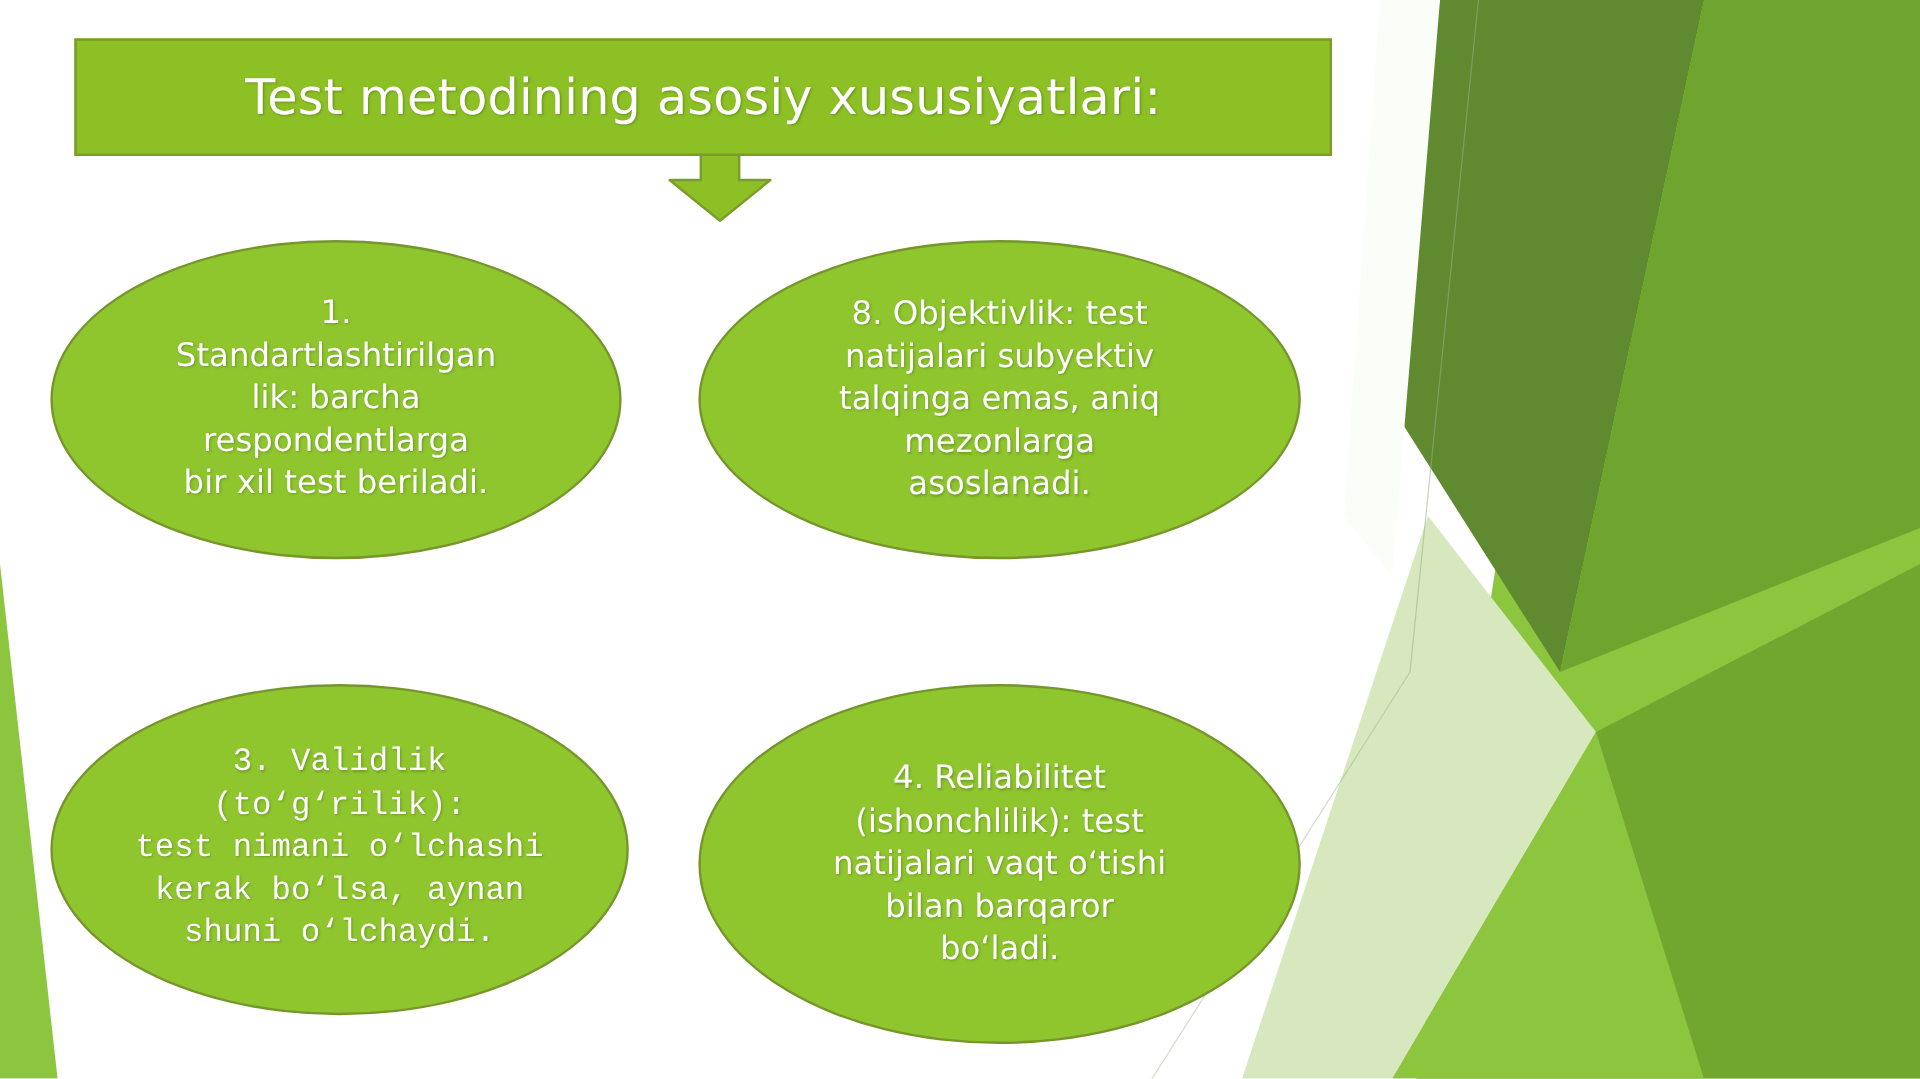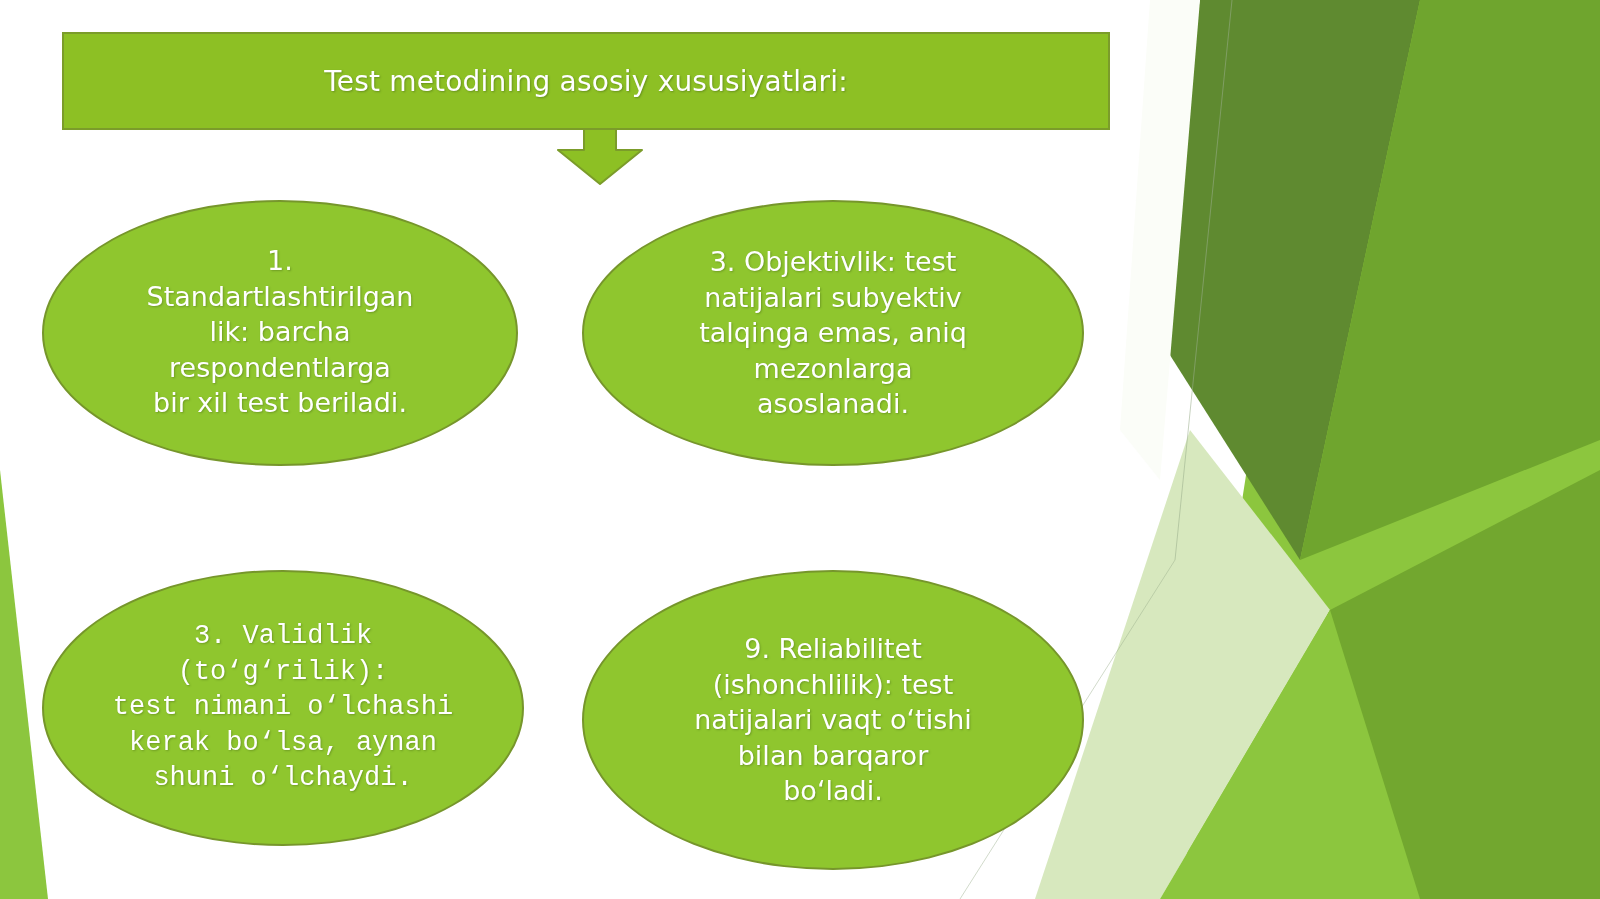--- a/index.html
+++ b/index.html
@@ -36,21 +36,21 @@
     background: #8DC024;
     border: 2px solid #7B9C2A;
     box-sizing: border-box;
     z-index: 5;
     display: flex;
     align-items: center;
     justify-content: center;
   }
   #title-text {
     color: #ffffff;
-    font-size: 28px;
+    font-size: 41px;
     font-weight: 400;
     letter-spacing: 0.2px;
     text-align: left;
     text-shadow: 1px 1px 2px rgba(60,90,20,0.45);
     white-space: nowrap;
   }
 
   
   #down-arrow {
     position: absolute;
@@ -129,35 +129,35 @@
 
   <div class="ellipse" id="ellipse-1">
     <span class="ellipse-text">1.
 Standartlashtirilgan
 lik: barcha
 respondentlarga
 bir xil test beriladi.</span>
   </div>
 
   <div class="ellipse" id="ellipse-2">
-    <span class="ellipse-text">3. Objektivlik: test
+    <span class="ellipse-text">8. Objektivlik: test
 natijalari subyektiv
 talqinga emas, aniq
 mezonlarga
 asoslanadi.</span>
   </div>
 
   <div class="ellipse" id="ellipse-3">
     <span class="ellipse-text">3. Validlik (to‘g‘rilik):
 test nimani o‘lchashi
 kerak bo‘lsa, aynan
 shuni o‘lchaydi.</span>
   </div>
 
   <div class="ellipse" id="ellipse-4">
-    <span class="ellipse-text">9. Reliabilitet
+    <span class="ellipse-text">4. Reliabilitet
 (ishonchlilik): test
 natijalari vaqt o‘tishi
 bilan barqaror
 bo‘ladi.</span>
   </div>
 
 </div>
 
 </body></html>

